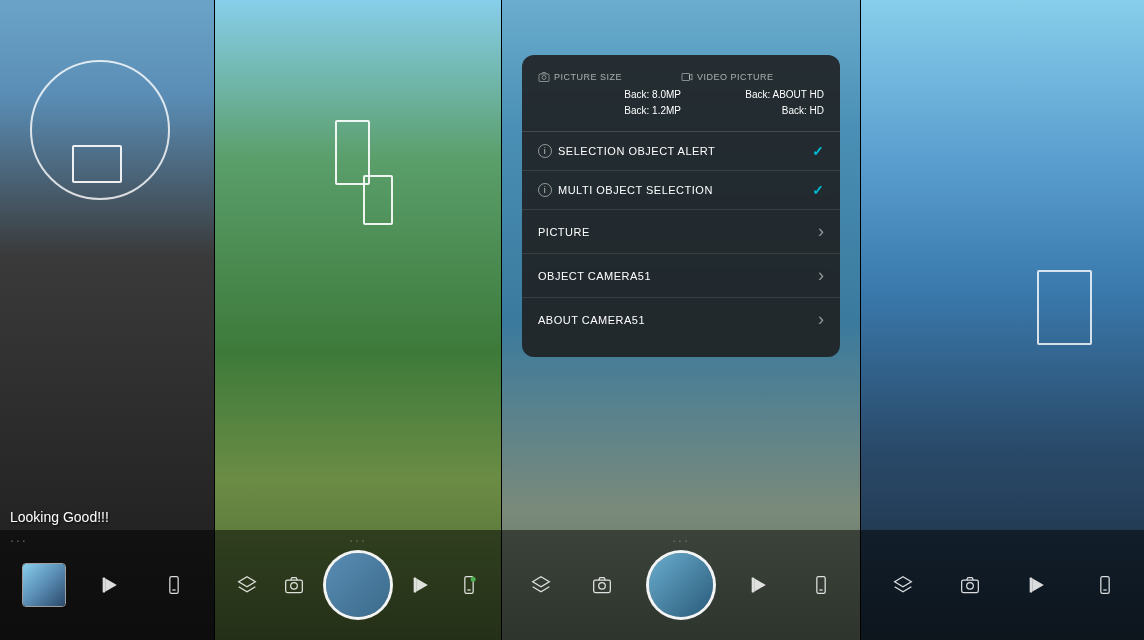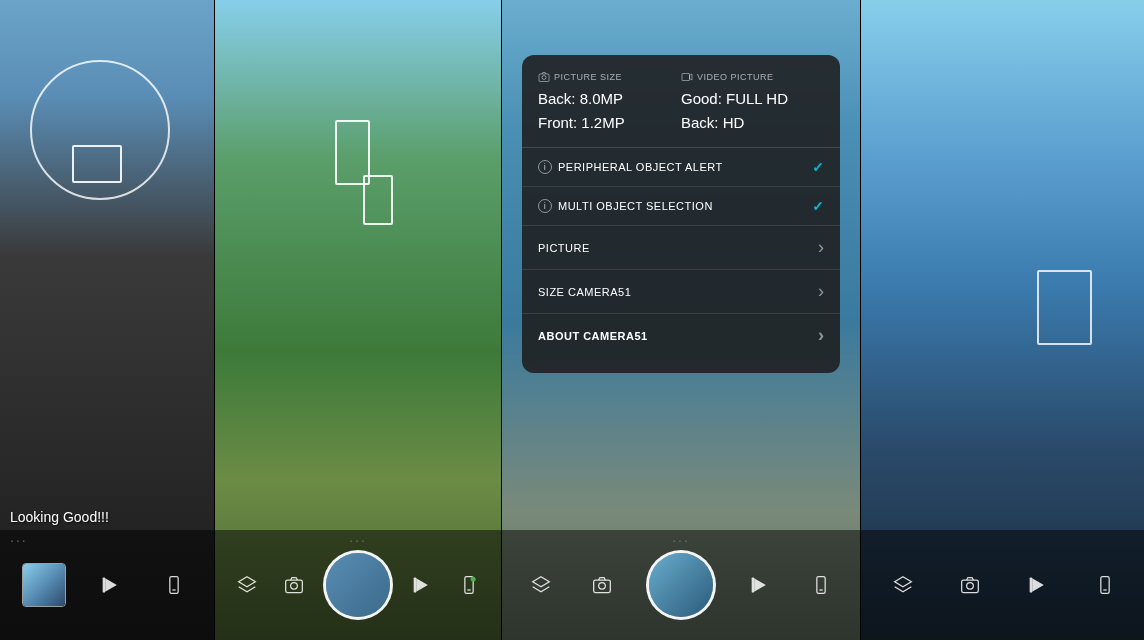--- a/index.html
+++ b/index.html
@@ -171,50 +171,50 @@
 
     .settings-header {
       display: flex;
       padding: 0 16px 12px 16px;
       border-bottom: 1px solid rgba(255,255,255,0.15);
       margin-bottom: 0;
     }
 
     .settings-col {
       flex: 1;
+      text-align: right;
     }
 
     .settings-col-title {
       color: rgba(255,255,255,0.6);
       font-size: 9px;
       letter-spacing: 0.5px;
       margin-bottom: 4px;
       display: flex;
       align-items: center;
       gap: 4px;
     }
 
     .settings-col-value {
       color: white;
-      font-size: 15px;
+      font-size: 10px;
       line-height: 1.6;
     }
 
     .settings-row {
       display: flex;
       align-items: center;
       justify-content: space-between;
       padding: 11px 16px;
       border-bottom: 1px solid rgba(255,255,255,0.1);
       cursor: pointer;
     }
 
     .settings-row:last-child {
       border-bottom: none;
-      font-weight: bold;
     }
 
     .settings-row-label {
       color: white;
       font-size: 11px;
       letter-spacing: 0.5px;
       display: flex;
       align-items: center;
       gap: 6px;
     }
@@ -387,39 +387,39 @@
       <div class="settings-col">
         <div class="settings-col-title">
           <svg width="12" height="12" viewBox="0 0 24 24" fill="none" stroke="rgba(255,255,255,0.6)" stroke-width="1.5">
             <rect x="2" y="6" width="20" height="15" rx="2"></rect>
             <circle cx="12" cy="13" r="4"></circle>
             <path d="M8 6 L9.5 3 L14.5 3 L16 6"></path>
           </svg>
           <span>PICTURE SIZE</span>
         </div>
         <div class="settings-col-value">Back: 8.0MP</div>
-        <div class="settings-col-value">Front: 1.2MP</div>
+        <div class="settings-col-value">Back: 1.2MP</div>
       </div>
       <div class="settings-col">
         <div class="settings-col-title">
           <svg width="12" height="12" viewBox="0 0 24 24" fill="none">
             <rect x="2" y="5" width="15" height="14" rx="1" stroke="rgba(255,255,255,0.6)" stroke-width="1.5"></rect>
             <polygon points="17,9 22,6 22,18 17,15" stroke="rgba(255,255,255,0.6)" stroke-width="1.5" fill="none"></polygon>
           </svg>
           <span>VIDEO PICTURE</span>
         </div>
-        <div class="settings-col-value">Good: FULL HD</div>
+        <div class="settings-col-value">Back: ABOUT HD</div>
         <div class="settings-col-value">Back: HD</div>
       </div>
     </div>
 
     <div class="settings-row">
       <div class="settings-row-label">
         <span class="info-icon">i</span>
-        <span>PERIPHERAL OBJECT ALERT</span>
+        <span>SELECTION OBJECT ALERT</span>
       </div>
       <span class="checkmark">✓</span>
     </div>
 
     <div class="settings-row">
       <div class="settings-row-label">
         <span class="info-icon">i</span>
         <span>MULTI OBJECT SELECTION</span>
       </div>
       <span class="checkmark">✓</span>
@@ -427,21 +427,21 @@
 
     <div class="settings-row">
       <div class="settings-row-label">
         <span>PICTURE</span>
       </div>
       <span class="chevron" style="font-size:18px; color:rgba(255,255,255,0.5)">›</span>
     </div>
 
     <div class="settings-row">
       <div class="settings-row-label">
-        <span>SIZE CAMERA51</span>
+        <span>OBJECT CAMERA51</span>
       </div>
       <span class="chevron" style="font-size:18px; color:rgba(255,255,255,0.5)">›</span>
     </div>
 
     <div class="settings-row">
       <div class="settings-row-label">
         <span>ABOUT CAMERA51</span>
       </div>
       <span class="chevron" style="font-size:18px; color:rgba(255,255,255,0.5)">›</span>
     </div>

